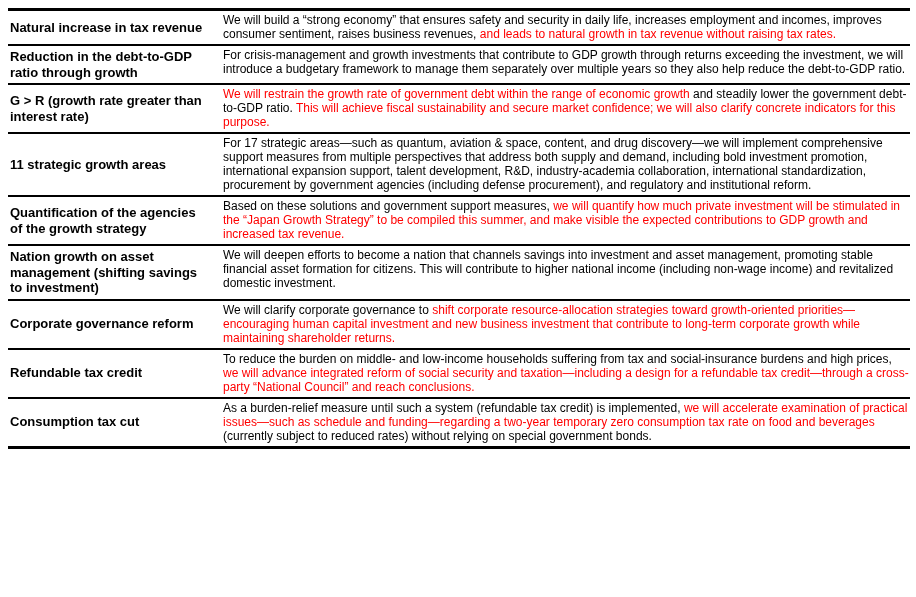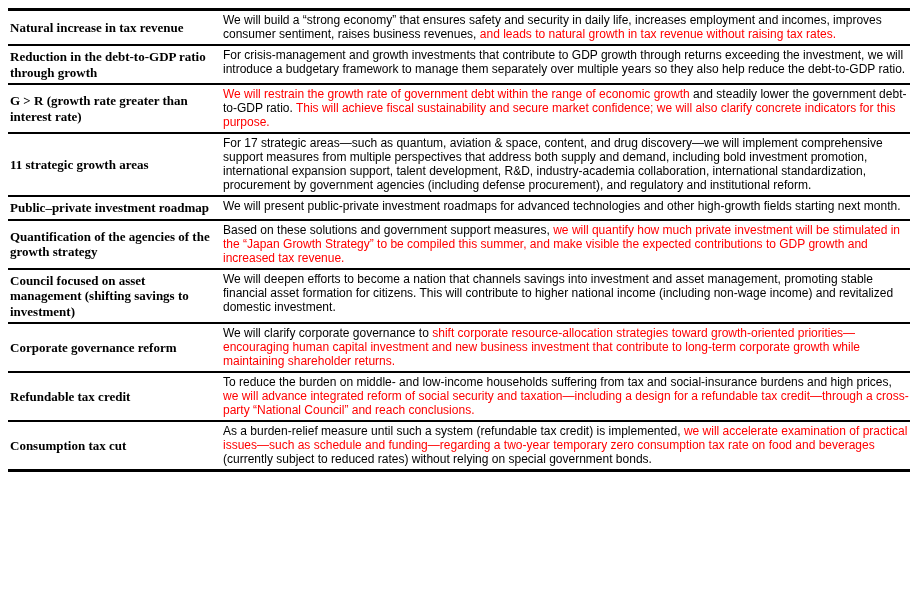--- a/index.html
+++ b/index.html
@@ -30,21 +30,20 @@
   table.policy tr:last-child {
     border-bottom: none;
   }
   td.label-cell {
     width: 200px;
     vertical-align: middle;
     font-weight: bold;
     font-size: 13px;
     line-height: 15.5px;
     padding: 3px 6px 3px 2px;
-    font-family: Liberation Serif, serif;
   }
   td.desc-cell {
     vertical-align: top;
     font-size: 12px;
     line-height: 14px;
     padding: 2px 1px 3px 7px;
   }
   td.desc-cell .seg-red {
     color: var(--highlight, #ff0000);
   }
@@ -68,29 +67,25 @@
         </tr>
         <tr>
           <td class="label-cell">G &gt; R (growth rate greater than interest rate)</td>
           <td class="desc-cell"><span class="seg-red">We will restrain the growth rate of government debt within the range of economic growth </span><span class="seg-black">and steadily lower the government debt-to-GDP ratio. </span><span class="seg-red">This will achieve fiscal sustainability and secure market confidence; we will also clarify concrete indicators for this purpose.</span></td>
         </tr>
         <tr>
           <td class="label-cell">11 strategic growth areas</td>
           <td class="desc-cell"><span class="seg-black">For 17 strategic areas—such as quantum, aviation &amp; space, content, and drug discovery—we will implement comprehensive support measures from multiple perspectives that address both supply and demand, including bold investment promotion, international expansion support, talent development, R&amp;D, industry-academia collaboration, international standardization, procurement by government agencies (including defense procurement), and regulatory and institutional reform.</span></td>
         </tr>
         <tr>
-          <td class="label-cell">Public–private investment roadmap</td>
-          <td class="desc-cell"><span class="seg-black">We will present public-private investment roadmaps for advanced technologies and other high-growth fields starting next month.</span></td>
-        </tr>
-        <tr>
           <td class="label-cell">Quantification of the agencies of the growth strategy</td>
           <td class="desc-cell"><span class="seg-black">Based on these solutions and government support measures, </span><span class="seg-red">we will quantify how much private investment will be stimulated in the “Japan Growth Strategy” to be compiled this summer, and make visible the expected contributions to GDP growth and increased tax revenue.</span></td>
         </tr>
         <tr>
-          <td class="label-cell">Council focused on asset management (shifting savings to investment)</td>
+          <td class="label-cell">Nation growth on asset management (shifting savings to investment)</td>
           <td class="desc-cell"><span class="seg-black">We will deepen efforts to become a nation that channels savings into investment and asset management, promoting stable financial asset formation for citizens. This will contribute to higher national income (including non-wage income) and revitalized domestic investment.</span></td>
         </tr>
         <tr>
           <td class="label-cell">Corporate governance reform</td>
           <td class="desc-cell"><span class="seg-black">We will clarify corporate governance to </span><span class="seg-red">shift corporate resource-allocation strategies toward growth-oriented priorities—encouraging human capital investment and new business investment that contribute to long-term corporate growth while maintaining shareholder returns.</span></td>
         </tr>
         <tr>
           <td class="label-cell">Refundable tax credit</td>
           <td class="desc-cell"><span class="seg-black">To reduce the burden on middle- and low-income households suffering from tax and social-insurance burdens and high prices, </span><span class="seg-red">we will advance integrated reform of social security and taxation—including a design for a refundable tax credit—through a cross-party “National Council” and reach conclusions.</span></td>
         </tr>

